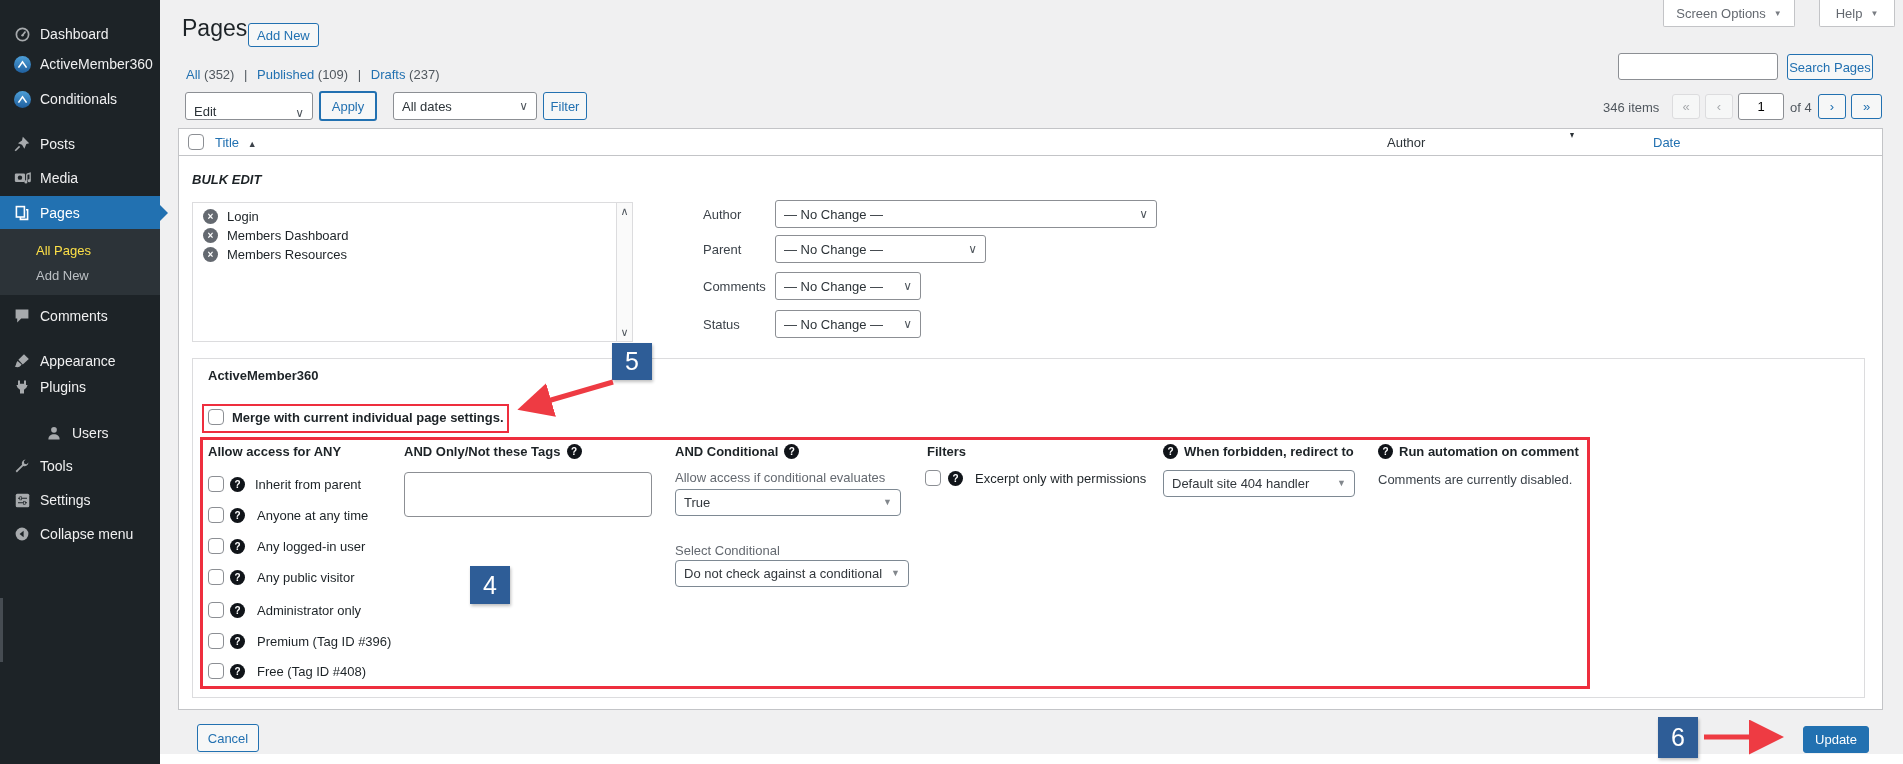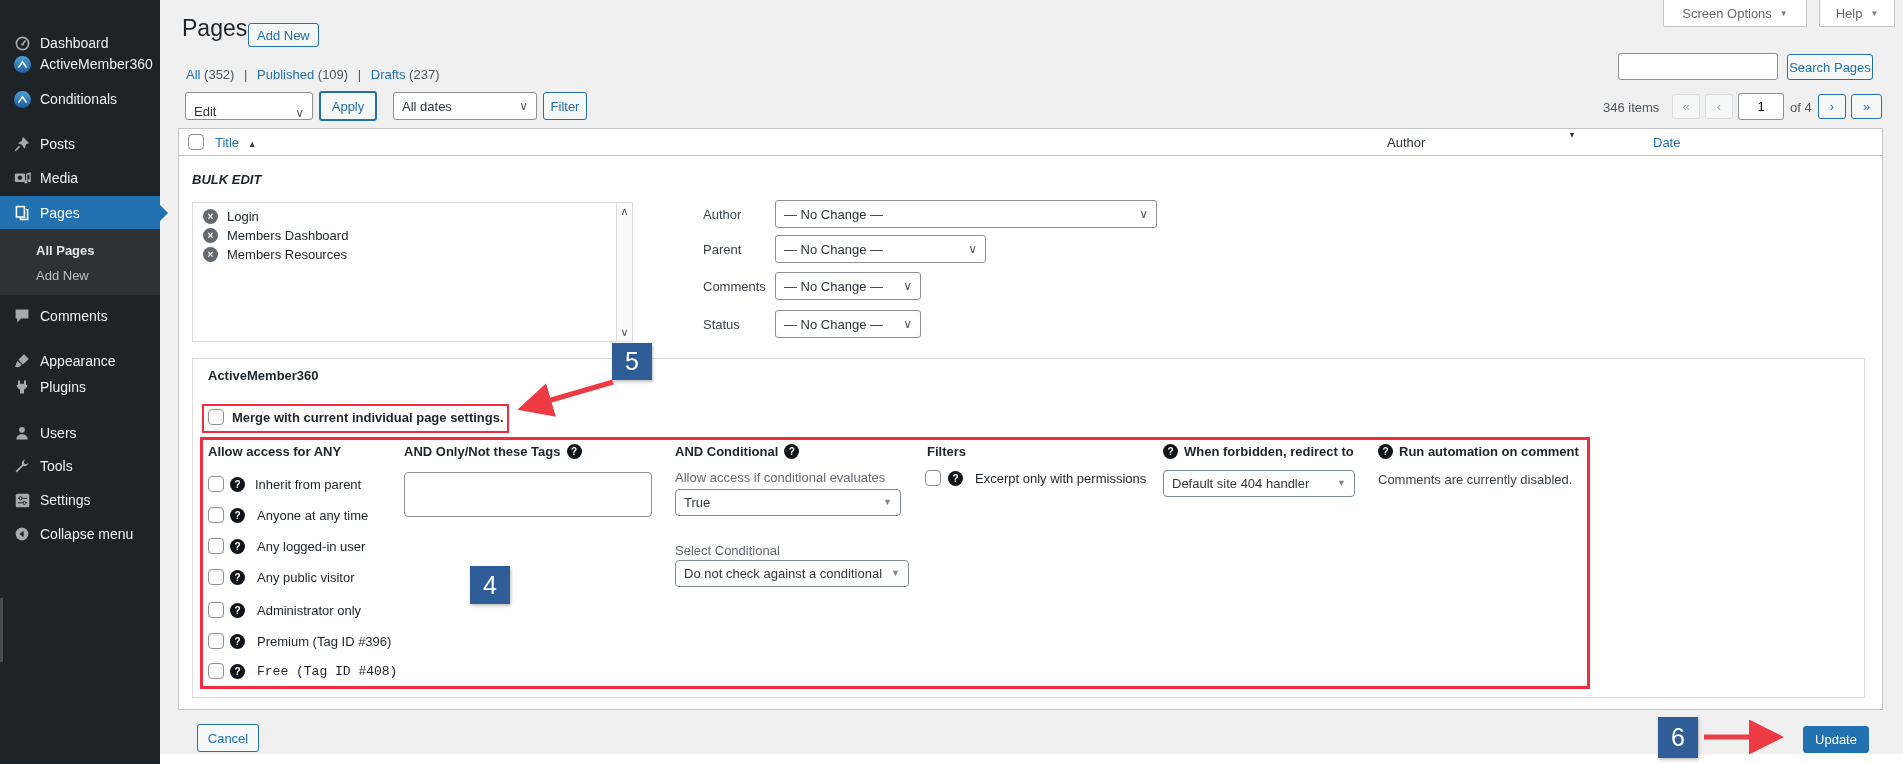--- a/index.html
+++ b/index.html
@@ -9,21 +9,21 @@
 
   
   #sidebar { left:0; top:0; width:160px; height:764px; background:#1d2327; }
   .sb-item { position:absolute; left:0; width:160px; height:30px; display:flex; align-items:center; color:#f0f0f1; font-size:14px; cursor:pointer; }
   .sb-item .sb-ico { width:20px; height:20px; margin:0 8px 0 12px; color:#a7aaad; display:flex; align-items:center; justify-content:center; }
   .sb-item.active { background:#2271b1; color:#fff; }
   .sb-item.active .sb-ico { color:#fff; }
   .sb-item.active::after { content:""; position:absolute; right:-8px; top:50%; margin-top:-9px; border:9px solid transparent; border-left-color:#2271b1; border-right:0; }
   #submenu { position:absolute; left:0; top:229px; width:160px; height:66px; background:#2c3338; }
   .sb-sub { position:absolute; left:36px; height:22px; display:flex; align-items:center; font-size:13px; color:#bcc0c4; cursor:pointer; }
-  .sb-sub.active { color:#e5e5e5; font-weight:bold;justify-content:flex-end; }
+  .sb-sub.active { color:#fde047; font-weight:normal;justify-content:flex-end; }
   .logo-circle { width:17px; height:17px; border-radius:50%; background:linear-gradient(180deg,#4d9fd8,#1f5f9e); display:flex; align-items:center; justify-content:center; }
   #sb-scrollbar { left:0; top:598px; width:3px; height:64px; background:#464c52; }
 
   
   .btn { display:inline-flex; align-items:center; justify-content:center; border:1px solid #2271b1; border-radius:3px; background:#f6f7f7; color:#2271b1; font-size:13px; cursor:pointer; }
   .btn-primary { background:#2271b1; border-color:#2271b1; color:#fff; }
   .btn-disabled { border-color:#dcdcde; color:#a7aaad; background:#f6f7f7; cursor:default; }
   .wpselect { display:flex; align-items:center; justify-content:space-between; border:1px solid #8c8f94; border-radius:3px; background:#fff; color:#2c3338; padding:0 8px; cursor:pointer; }
   .wpselect .chev { color:#50575e; font-size:12px; line-height:1; }
   .amselect { display:flex; align-items:center; justify-content:space-between; border:1px solid #7e8993; border-radius:4px; background:#fff; color:#32373c; padding:0 8px; cursor:pointer; }
@@ -43,21 +43,21 @@
   input.txt { border:1px solid #8c8f94; border-radius:3px; background:#fff; font-size:13px; padding:0 6px; font-family:inherit; }
   textarea.ta { border:1px solid #8c8f94; border-radius:4px; background:#fff; resize:none; font-family:inherit; }
   .bubble { position:relative; width:16px; height:11px; background:#2c3338; border-radius:2px; }
   .bubble::after { content:""; position:absolute; left:3px; bottom:-5px; border:5px solid transparent; border-top-color:#2c3338; border-left-width:2px; border-right-width:2px; }
 </style>
 </head>
 <body>
 
 <div id="sidebar" class="abs">
 
-  <div class="sb-item" style="top:28px;">
+  <div class="sb-item" style="top:19px;">
     <span class="sb-ico">
       <svg width="17" height="17" viewBox="0 0 20 20">
           <circle cx="10" cy="10" r="7.2" fill="none" stroke="currentColor" stroke-width="2"></circle>
           <path d="M10 11L13.5 6.5" stroke="currentColor" stroke-width="2" fill="none"></path>
           <circle cx="10" cy="11" r="1.4" fill="currentColor"></circle>
         </svg>
     </span>
     <span>Dashboard</span>
   </div>
 
@@ -147,21 +147,21 @@
 
   <div class="sb-item" style="top:372px;">
     <span class="sb-ico">
       <svg width="16" height="16" viewBox="0 0 20 20">
           <path d="M5 2h2.5v4h5V2H15v5.5h2L15.5 11l-3 2.5V18h-5v-4.5L4.5 11 3 7.5h2z" fill="currentColor"></path>
         </svg>
     </span>
     <span>Plugins</span>
   </div>
 
-  <div class="sb-item" style="top:418px;">
+  <div class="sb-item" style="top:418px;padding-left:32px;">
     <span class="sb-ico">
       <svg width="16" height="16" viewBox="0 0 20 20">
           <circle cx="10" cy="6" r="3.6" fill="currentColor"></circle>
           <path d="M3 18c0-4.2 3.2-6.3 7-6.3s7 2.1 7 6.3z" fill="currentColor"></path>
         </svg>
     </span>
     <span>Users</span>
   </div>
 
   <div class="sb-item" style="top:451px;">
@@ -193,21 +193,21 @@
           <circle cx="10" cy="10" r="8" fill="currentColor"></circle>
           <path d="M12 6l-5 4 5 4z" fill="#1d2327"></path>
         </svg>
     </span>
     <span>Collapse menu</span>
   </div>
 
   <div id="sb-scrollbar" class="abs"></div>
 </div>
 
-<div class="toptab abs" style="left:1663px;top:0;width:144px;height:27px;">
+<div class="toptab abs" style="left:1663px;top:0;width:132px;height:27px;">
   <span>Screen Options</span>
   <span class="caret">▼</span>
 </div>
 <div class="toptab abs" style="left:1807px;top:0;width:76px;height:27px;margin-left:12px;">
   <span>Help</span>
   <span class="caret">▼</span>
 </div>
 
 <div class="abs" style="left:182px;top:15px;font-size:23px;color:#1d2327;">Pages</div>
 <button class="btn abs" style="left:248px;top:23px;height:24px;padding:0 8px;">Add New</button>
@@ -334,21 +334,21 @@
   <span style="margin-left:6px;">Administrator only</span>
 </div>
 <div class="abs" style="left:208px;top:633px;display:flex;align-items:center;gap:6px;">
   <span class="cb"></span>
   <span class="qicon">?</span>
   <span style="margin-left:6px;">Premium (Tag ID #396)</span>
 </div>
 <div class="abs" style="left:208px;top:663px;display:flex;align-items:center;gap:6px;">
   <span class="cb"></span>
   <span class="qicon">?</span>
-  <span style="margin-left:6px;font-family:Liberation Mono, monospace;">Free (Tag ID #408)</span>
+  <span style="margin-left:6px;">Free (Tag ID #408)</span>
 </div>
 
 <div class="abs collabel" style="left:404px;top:444px;">
   <span>AND Only/Not these Tags</span>
   <span class="qicon">?</span>
 </div>
 <textarea class="ta abs" style="left: 404px; top: 472px; width: 248px; height: 45px;" value=""></textarea>
 
 <div class="abs collabel" style="left:675px;top:444px;">
   <span>AND Conditional</span>

